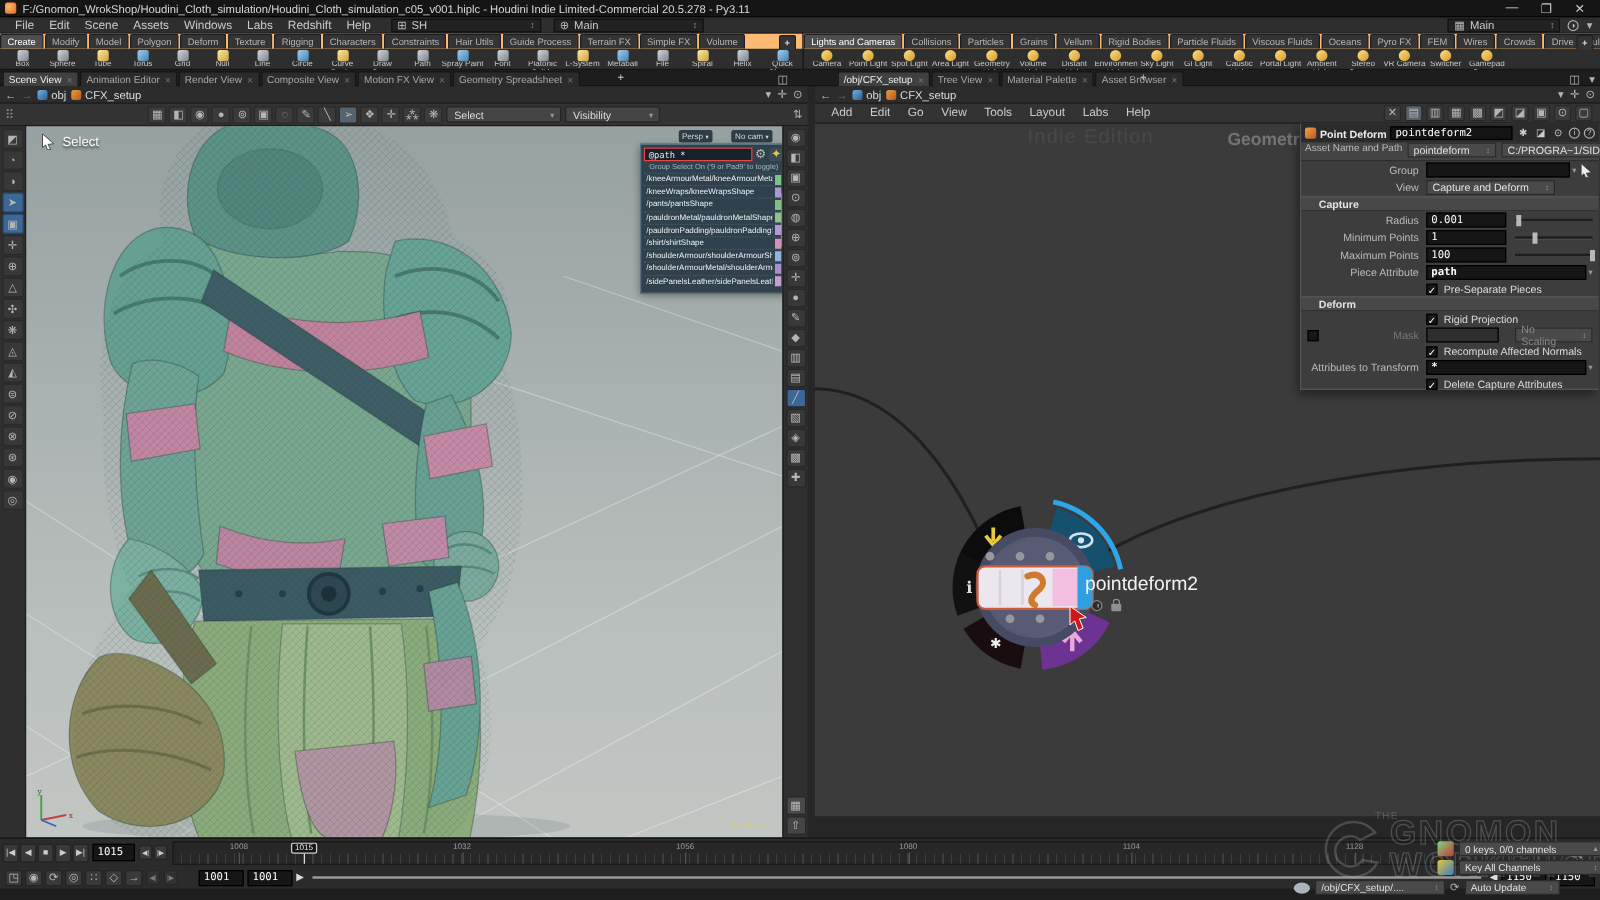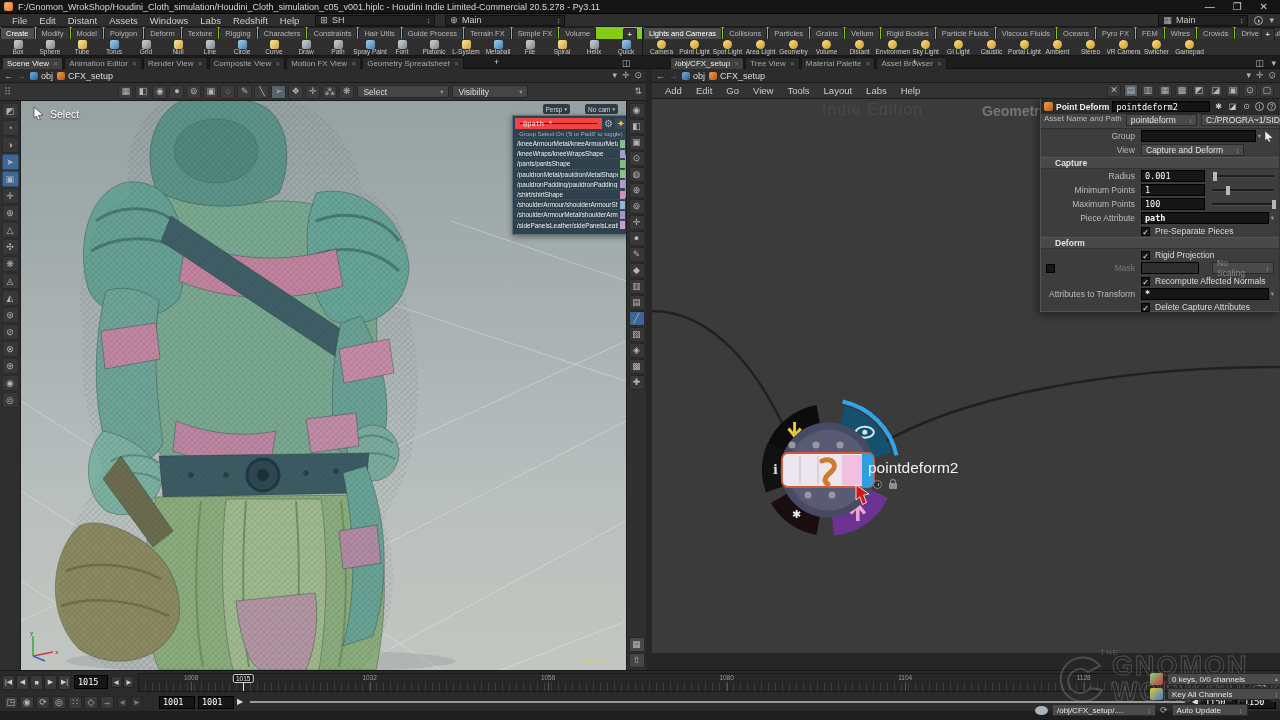--- a/index.html
+++ b/index.html
@@ -16,21 +16,21 @@
   
   #menubar{position:absolute;left:0;top:14px;width:1280px;height:13px;background:#2e2e2e;display:flex;align-items:center;padding:0 6px;border-bottom:1px solid #1c1c1c}
   .mitem{font-size:9.5px;color:#ccc;padding:0 6px}
   .mbchip{height:11px;background:#222;border:1px solid #111;display:flex;align-items:center;gap:4px;font-size:9px;color:#ccc;padding:0 4px;margin-left:10px;min-width:120px}
   .mbchip .ud{margin-left:auto;font-size:7px;color:#999}
   #mbright{margin-left:auto;display:flex;align-items:center;gap:6px}
   
   #shelves{position:absolute;left:0;top:27px;width:1280px;height:29px;background:#2e2e2e;border-bottom:1px solid #151515}
   .shelfset{position:absolute;top:0;height:29px}
   #shelfL{left:0;width:642px}#shelfR{left:642px;width:638px;border-left:1px solid #151515}
-  .stabs{height:12px;display:flex;align-items:flex-start;background:#84cc16;overflow:hidden}
+  .stabs{height:12px;display:flex;align-items:flex-start;background:#fdba74;overflow:hidden}
   .stab{font-size:7.5px;color:#b5b5b5;background:#343434;border:1px solid #1d1d1d;border-bottom:none;padding:1px 5px 1px;margin-right:1px;white-space:nowrap;border-radius:2px 2px 0 0}
   .stabs .stab:first-child{background:#4e4e4e;color:#fff}
   .stab.add{color:#ddd;font-weight:bold;padding:1px 4px}
   .stools{height:17px;display:flex;overflow:hidden;padding-left:2px}
   .stool{width:32px;flex:none;display:flex;flex-direction:column;align-items:center;padding-top:1px}
   .sticon{width:9px;height:9px;border-radius:2px;background:linear-gradient(135deg,#cfd4d8,#7d858d);flex:none}
   .stool:nth-child(3n) .sticon{background:linear-gradient(135deg,#ffe9a0,#caa23f)}
   .stool:nth-child(4n) .sticon{background:linear-gradient(135deg,#9fd0ef,#4a7fae)}
   .stlabel{font-size:6.5px;line-height:1.05;color:#c9c9c9;text-align:center;height:13px;overflow:hidden;width:34px}
   
@@ -63,21 +63,21 @@
   .rcico{width:16px;height:15px;border-radius:2px;background:#383838;border:1px solid #272727;flex:none}
   .rcico:nth-child(14){background:#3d6796}
   .rcico.b1{margin-top:auto;background:#4a4a4a}
   .rcico.b2{background:#454545}
   
   #selhint{position:absolute;left:12px;top:6px;display:flex;gap:6px;align-items:center}
   #selhint span{font-size:10.5px;color:#fff;text-shadow:0 1px 2px rgba(0,0,0,.7)}
   .vpl{position:absolute;top:3px;height:10px;background:rgba(28,42,52,.85);color:#cfd8dd;font-size:6.5px;display:flex;align-items:center;gap:2px;padding:0 3px;border-radius:2px}
   #grouppanel{position:absolute;left:491px;top:14px;width:118px;height:120px;background:rgba(38,56,68,.92);border:1px solid #5a7183;box-shadow:0 2px 6px rgba(0,0,0,.4);padding:2px}
   #gphead{display:flex;gap:2px;align-items:center}
-  #gpinput{flex:1;height:11px;background:#15222b;border:5px solid #ef4444;color:#e8e8e8;font-size:7px;display:flex;align-items:center;padding:0 3px}
+  #gpinput{flex:1;height:11px;background:#15222b;border:1px solid #ef4444;color:#e8e8e8;font-size:7px;display:flex;align-items:center;padding:0 3px}
   #gphint{font-size:6px;color:#9fb4c2;text-align:center;margin:2px 0 1px;white-space:nowrap;overflow:hidden}
   .gitem{display:flex;align-items:center;height:10.2px;padding:0 2px;border-top:1px dotted rgba(255,255,255,.12)}
   .gtxt{flex:1;font-size:6.4px;color:#eef2f4;white-space:nowrap;overflow:hidden}
   .gsw{width:5px;height:8px;flex:none;margin-left:2px}
   #gpscroll{position:absolute;right:1px;top:38px;width:3px;height:44px;background:#8a9aa6;border-radius:2px}
   #axis{position:absolute;left:6px;bottom:8px}
   #vpyellow{position:absolute;right:14px;bottom:6px;font-size:6.5px;color:#e6d23c;letter-spacing:1px}
   
   #netmenu{position:absolute;left:652px;top:83px;width:628px;height:16px;background:#333;border-bottom:1px solid #1b1b1b;display:flex;align-items:center;padding:0 6px;gap:2px}
   #netmenu .mitem{font-size:9.5px;padding:0 7px}
@@ -157,21 +157,21 @@
       <span>—</span>
       <span>❐</span>
       <span>✕</span>
     </span>
   </div>
 
   <div id="menubar">
     <span style="display:flex">
         <span class="mitem">File</span>
         <span class="mitem">Edit</span>
-        <span class="mitem">Distant</span>
+        <span class="mitem">Scene</span>
         <span class="mitem">Assets</span>
         <span class="mitem">Windows</span>
         <span class="mitem">Labs</span>
         <span class="mitem">Redshift</span>
         <span class="mitem">Help</span>
       </span>
     <span class="mbchip">
         <span class="ico">⊞</span>
         <span>SH</span>
         <span class="ud">↕</span>

